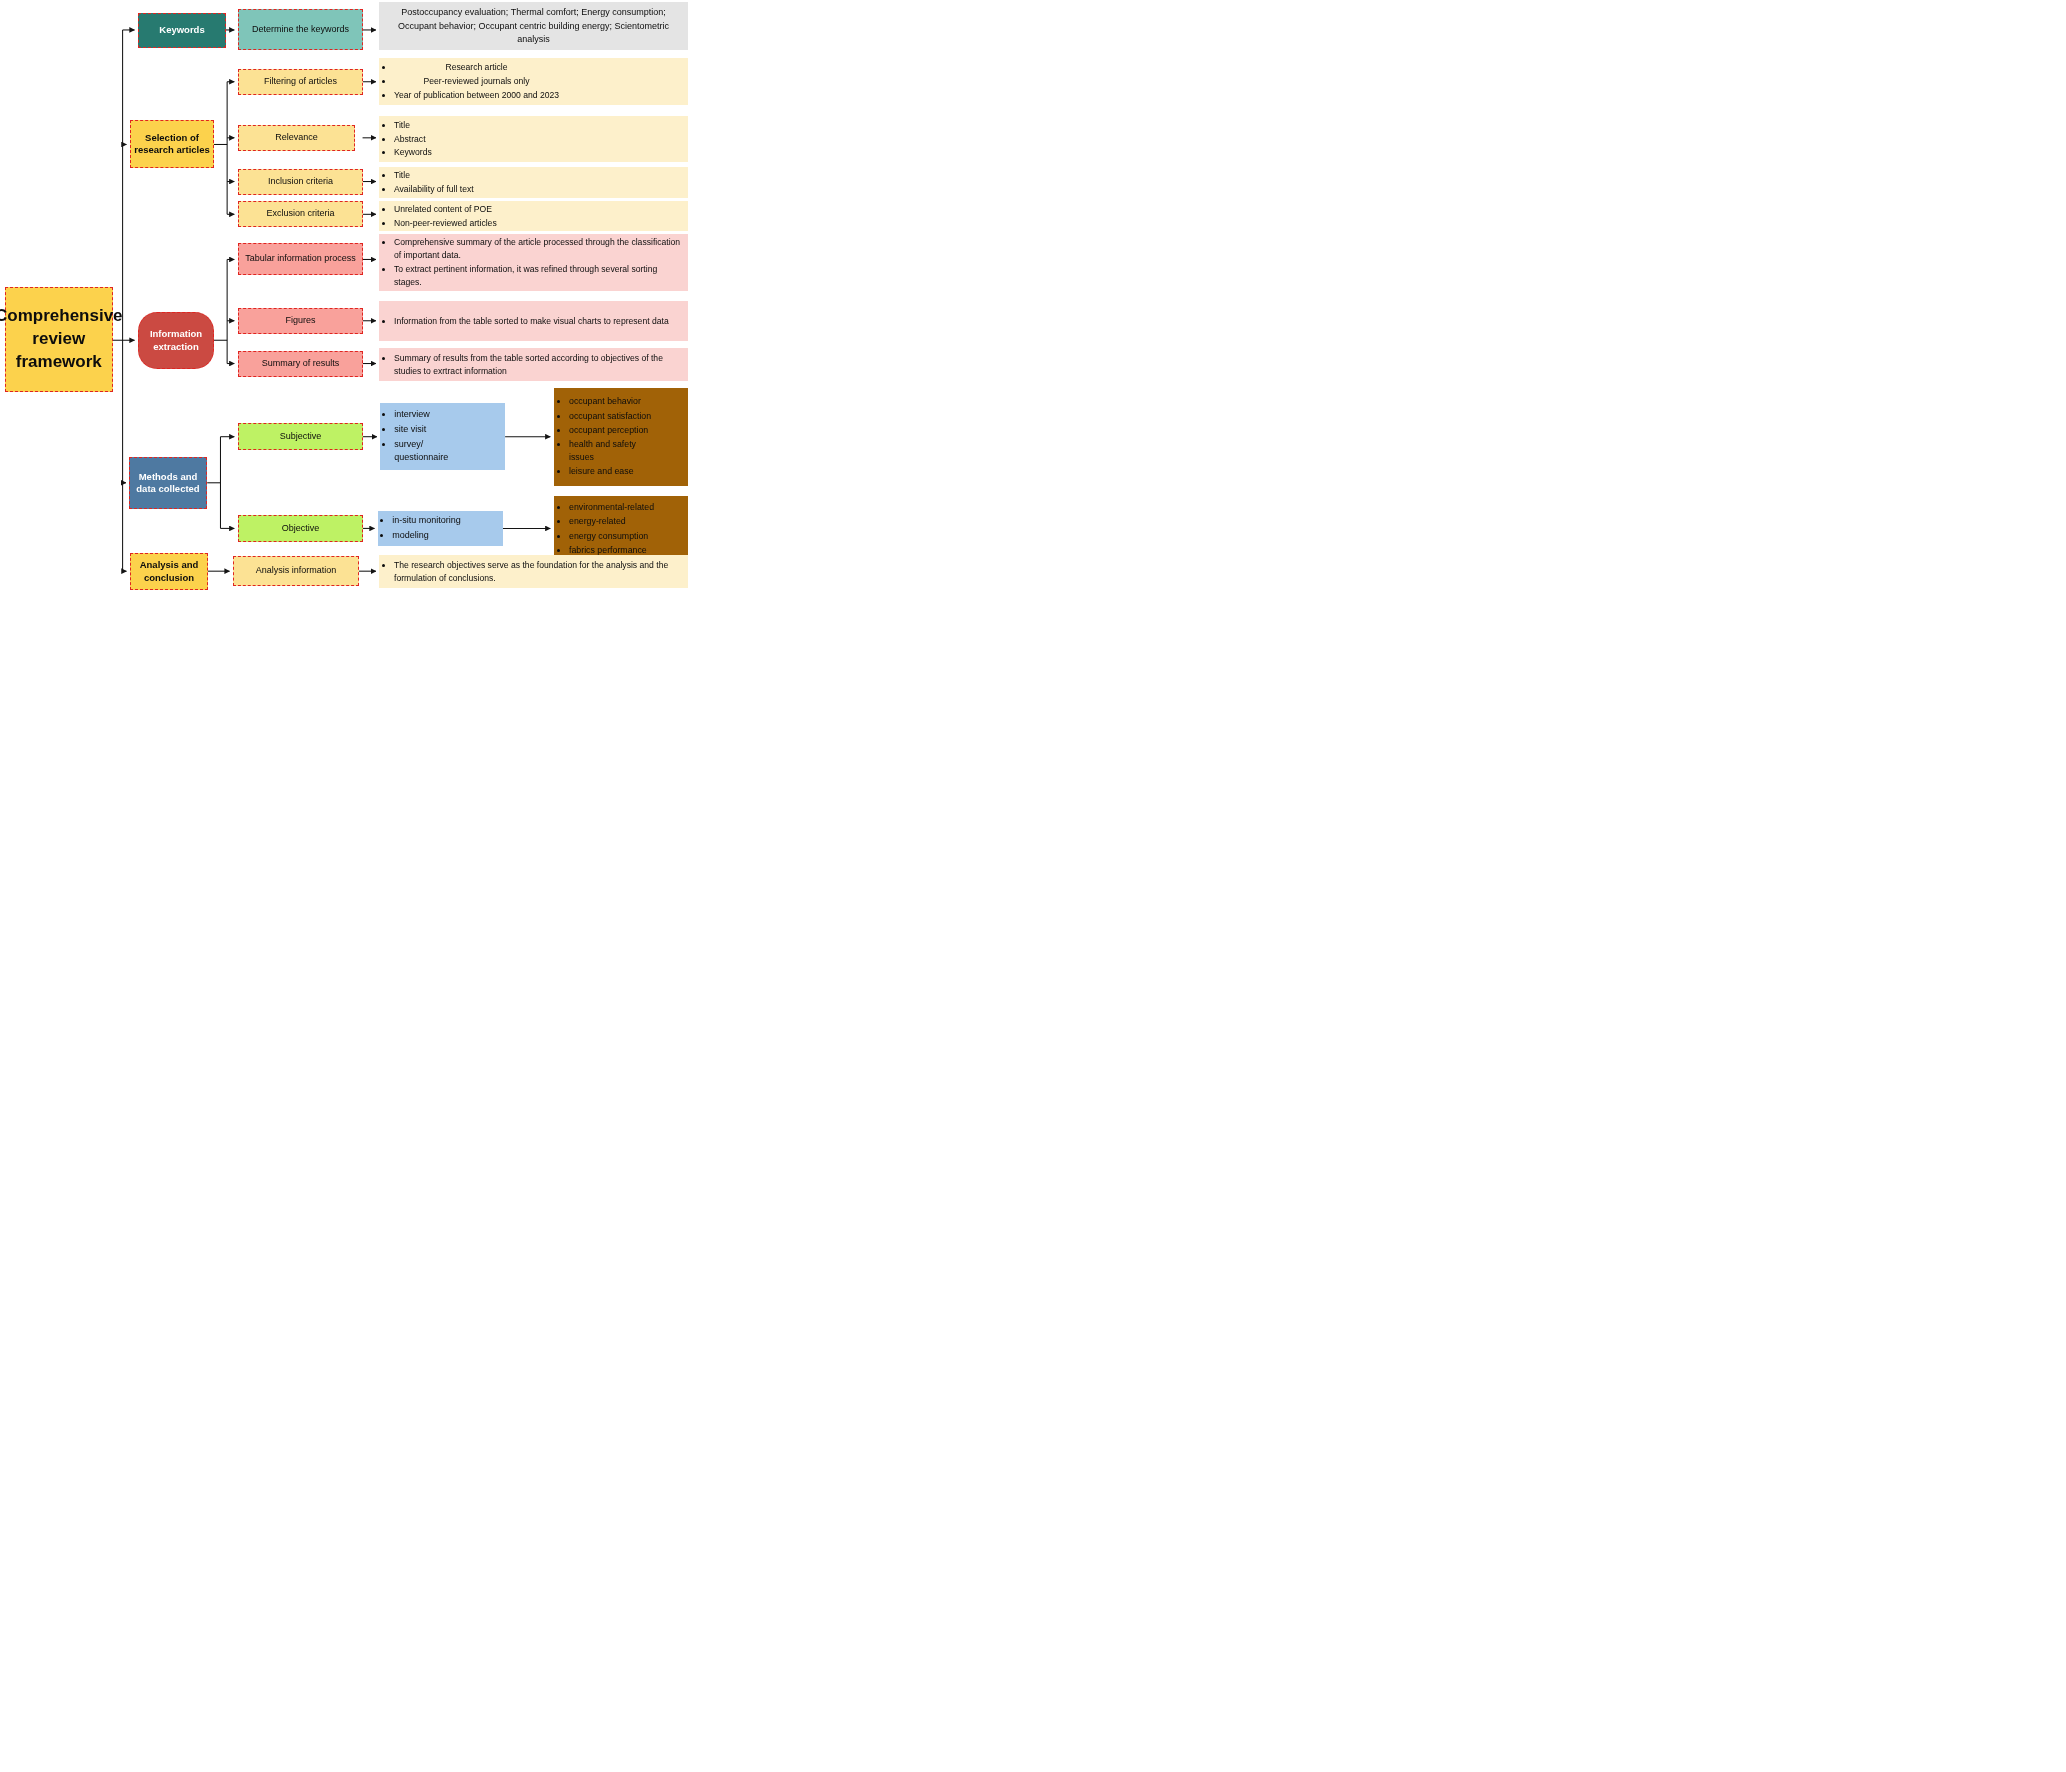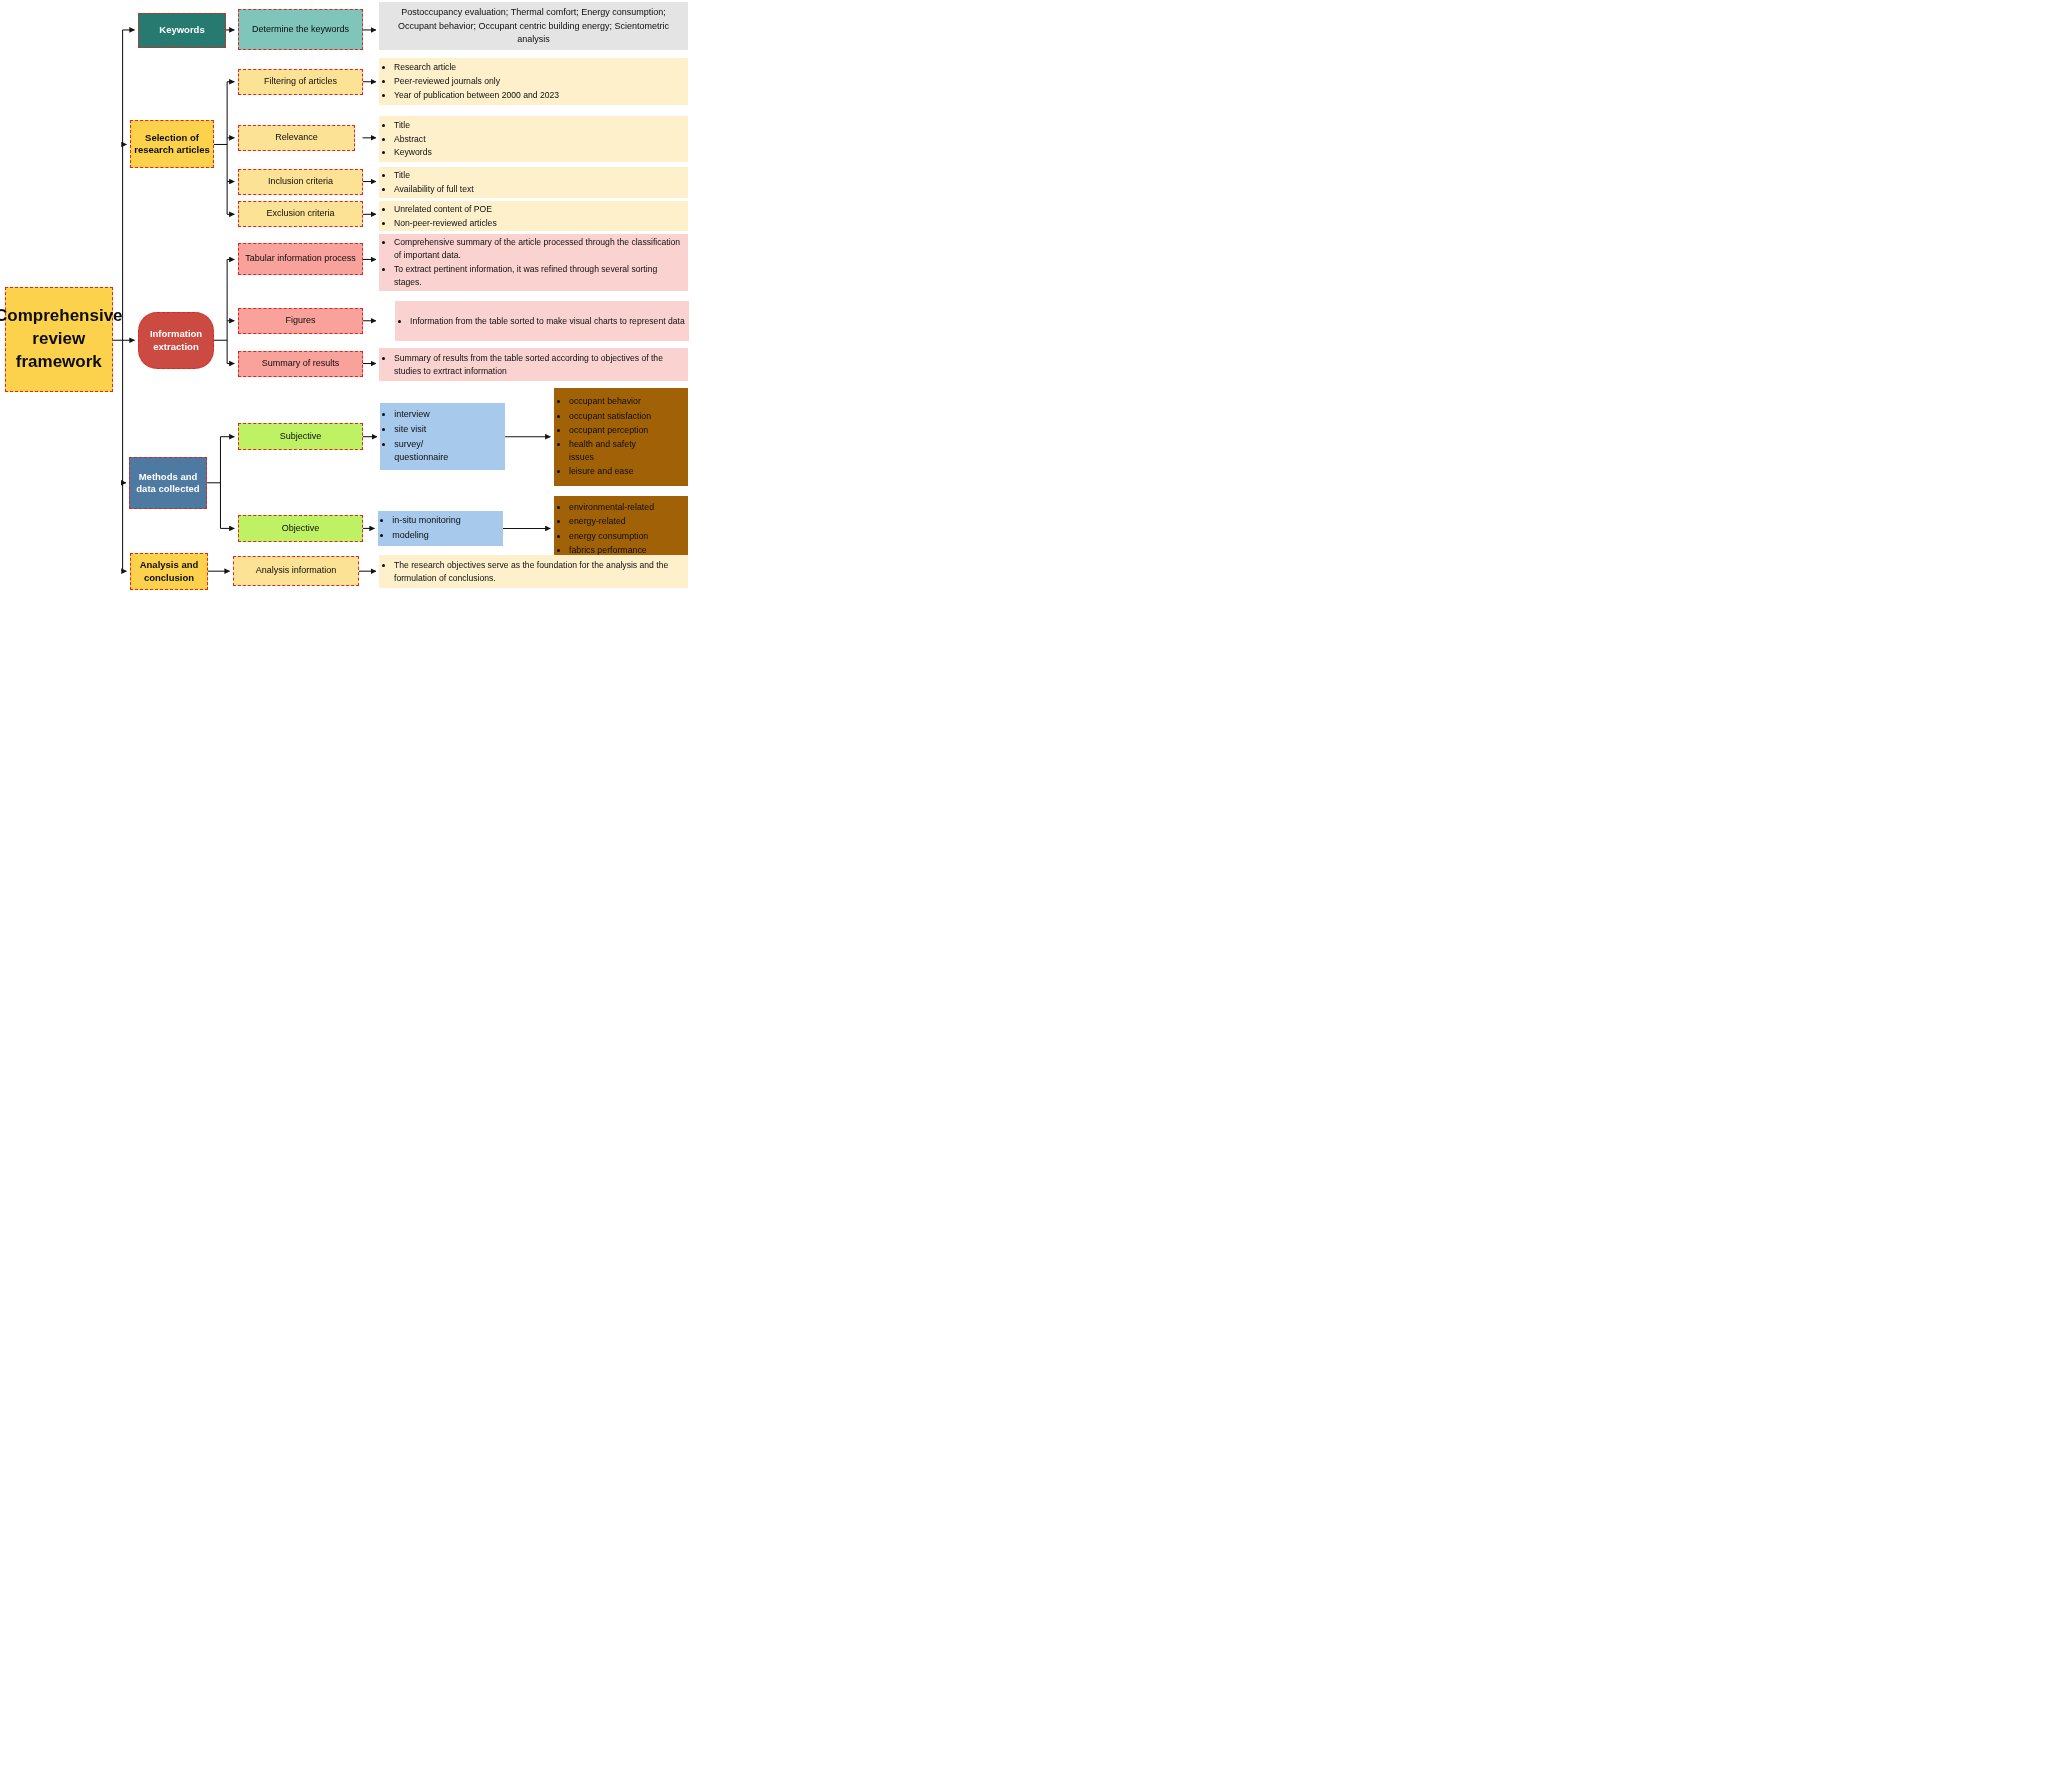--- a/index.html
+++ b/index.html
@@ -106,21 +106,21 @@
   <div class="box dashed yellow-sub step" style="left:238px;top:125px;width:117px;height:26px;align-items:center;">
     <span>Relevance</span>
   </div>
   <div class="box dashed yellow-sub step" style="left:238px;top:169px;width:125px;height:26px;">
     <span>Inclusion criteria</span>
   </div>
   <div class="box dashed yellow-sub step" style="left:238px;top:201px;width:125px;height:26px;">
     <span>Exclusion criteria</span>
   </div>
 
-  <div class="panel panel-yellow" style="left:379px;top:58px;width:309px;height:47px;">
+  <div class="panel panel-yellow" style="left:379px;top:58px;width:309px;height:47px;text-align:center;">
     <ul>
       <li>Research article</li>
       <li>Peer-reviewed journals only</li>
       <li>Year of publication between 2000 and 2023</li>
     </ul>
   </div>
   <div class="panel panel-yellow" style="left:379px;top:116px;width:309px;height:46px;">
     <ul>
       <li>Title</li>
       <li>Abstract</li>
@@ -152,21 +152,21 @@
   <div class="box dashed red-light step" style="left:238px;top:351px;width:125px;height:26px;">
     <span>Summary of results</span>
   </div>
 
   <div class="panel panel-pink" style="left:379px;top:234px;width:309px;height:57px;">
     <ul>
       <li>Comprehensive summary of the article processed through the classification of important data.</li>
       <li>To extract pertinent information, it was refined through several sorting stages.</li>
     </ul>
   </div>
-  <div class="panel panel-pink" style="left:379px;top:301px;width:309px;height:40px;margin-left:16px;">
+  <div class="panel panel-pink" style="left:379px;top:301px;width:309px;height:40px;">
     <ul>
       <li>Information from the table sorted to make visual charts to represent data</li>
     </ul>
   </div>
   <div class="panel panel-pink" style="left:379px;top:348px;width:309px;height:33px;">
     <ul>
       <li>Summary of results from the table sorted according to objectives of the studies to exrtract information</li>
     </ul>
   </div>
 

